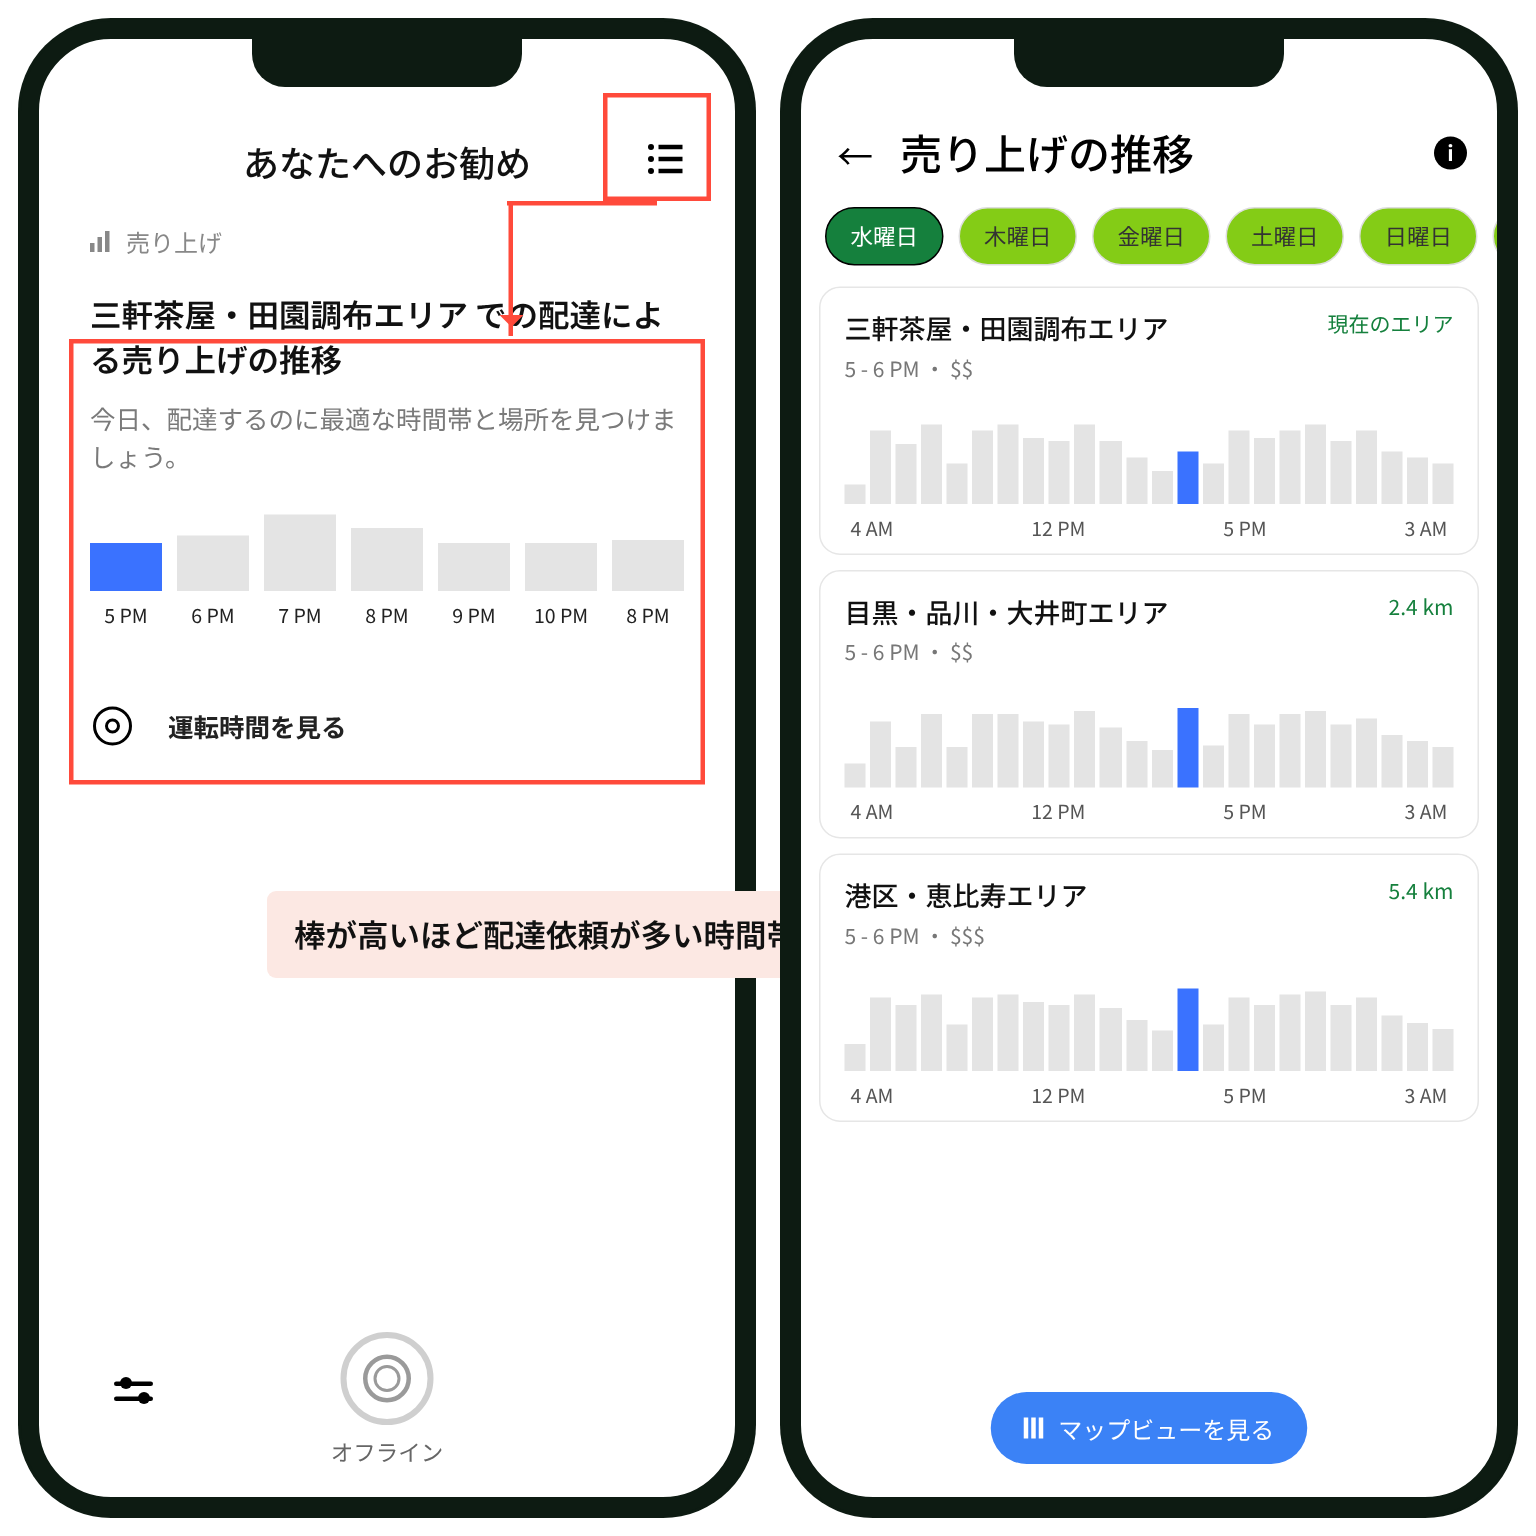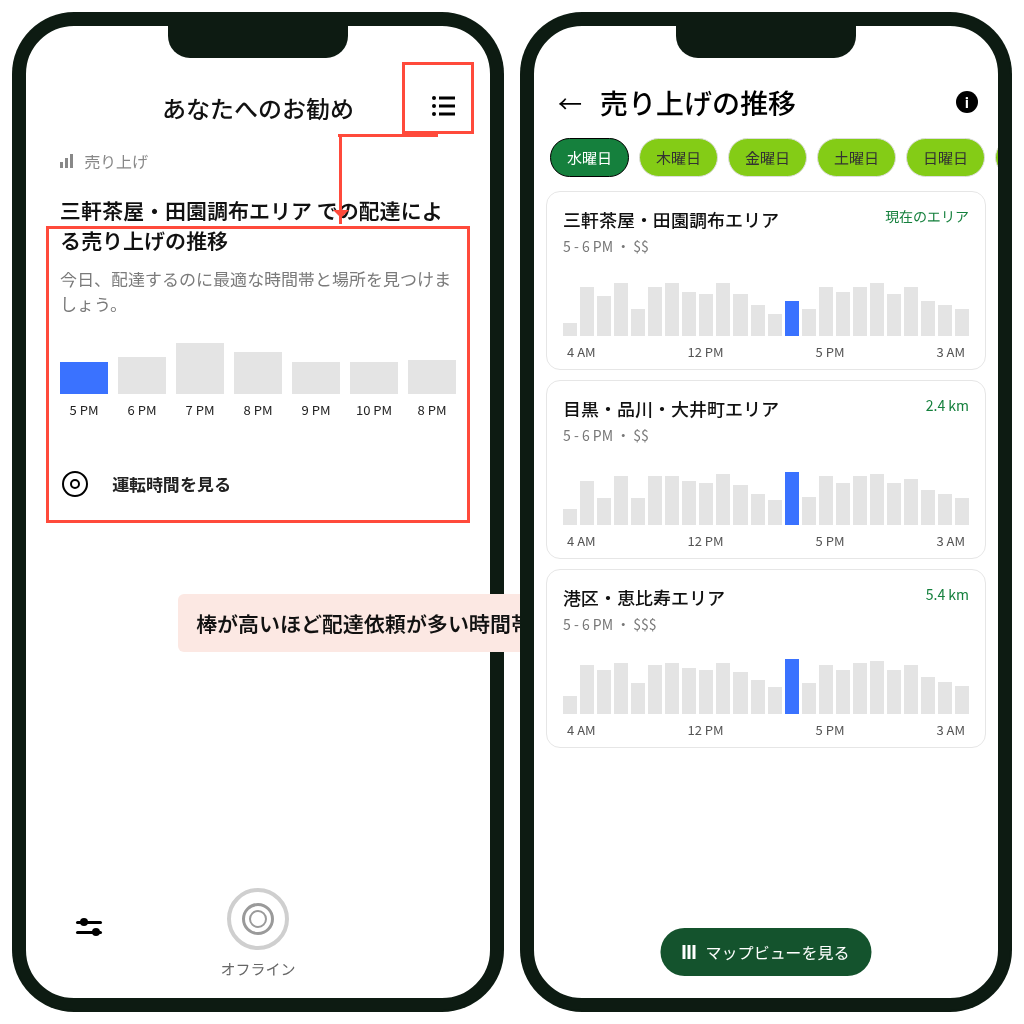--- a/index.html
+++ b/index.html
@@ -224,21 +224,21 @@
   .db.hl{ background:#3a72ff;}
   .axis{
     display:flex; justify-content:space-between;
     font-size:13px; color:#555; margin-top:6px;
     padding: 0 4px;
     gap: 22px;
   }
 
   .map-pill{
     position:absolute; bottom:22px; left:50%; transform:translateX(-50%);
-    background:#14532d; color:#fff;
+    background:#3b82f6; color:#fff;
     padding:12px 22px; border-radius:30px;
     display:flex; align-items:center; gap:10px;
     font-size:16px;
   }
   .map-pill-icon{
     display:inline-flex; gap:2px;
   }
   .map-pill-icon span{ width:3px; height:14px; background:#fff;}
 
 </style>

